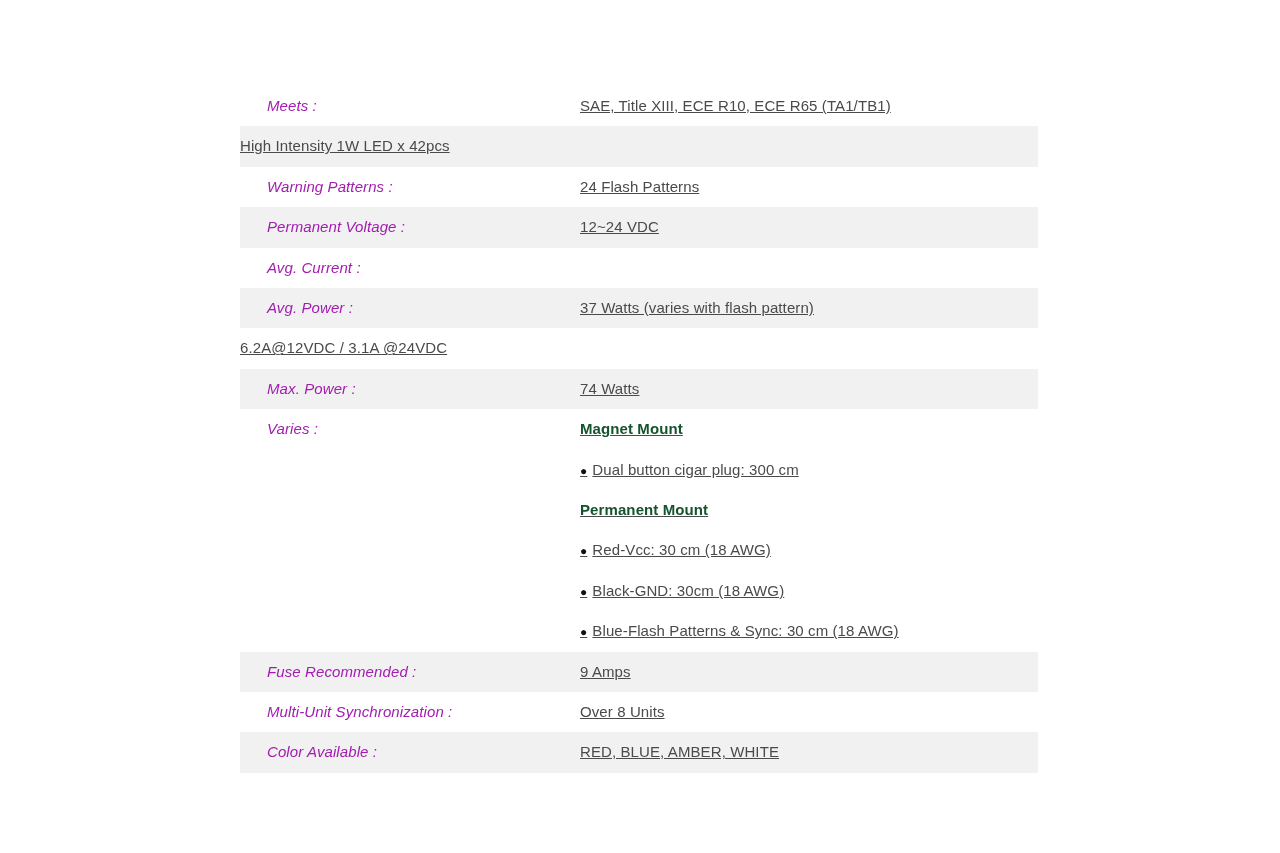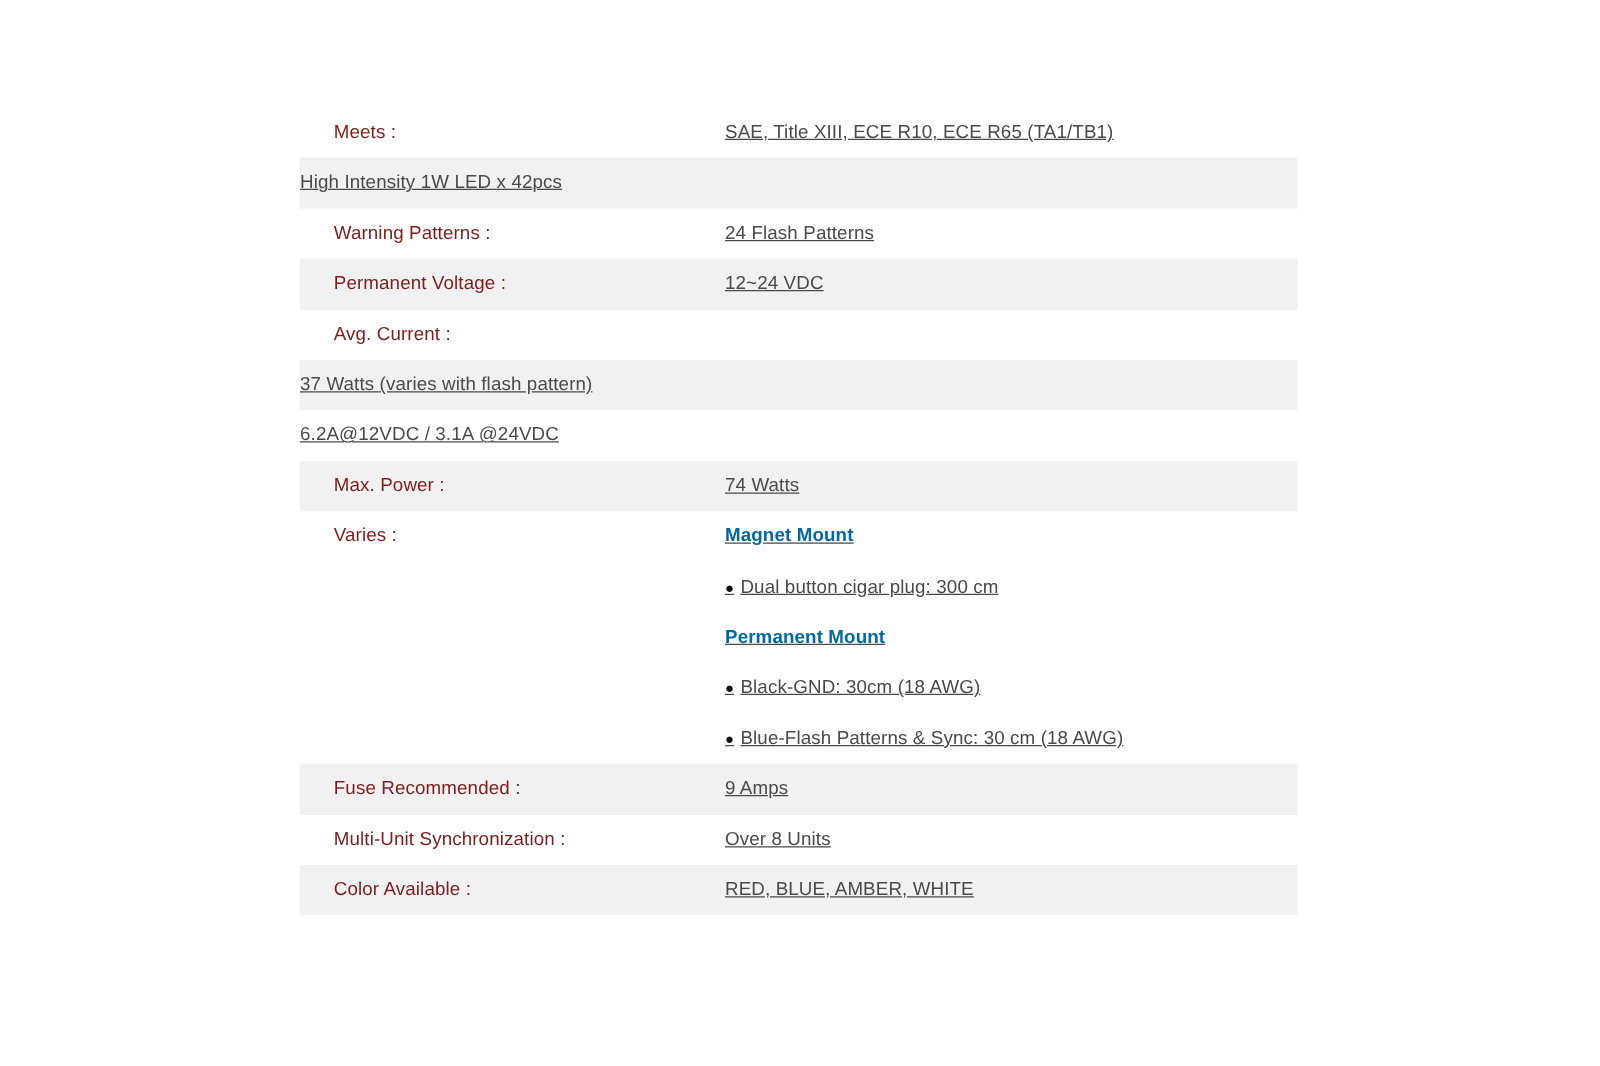--- a/index.html
+++ b/index.html
@@ -23,40 +23,41 @@
   }
   .row:nth-child(even) {
     background: #f1f1f2;
   }
   .label {
     width: 340px;
     flex-shrink: 0;
     padding-left: 27px;
     font-size: 15px;
     line-height: 40.4px;
-    color: #7f1d1d;
+    color: #a21caf;
     letter-spacing: 0.1px;
     white-space: nowrap;
+    font-style: italic;
   }
   .value {
     flex: 1;
     font-size: 15px;
     line-height: 40.4px;
     color: #4a4a4a;
     letter-spacing: 0.1px;
     white-space: nowrap;
     text-decoration: underline;
   }
   .line {
     height: 40.4px;
     line-height: 40.4px;
     white-space: nowrap;
   }
   .line.heading {
-    color: #0369a1;
+    color: #14532d;
     font-weight: 600;
   }
   .line.bullet {
     color: #4a4a4a;
   }
   .bullet-glyph {
     font-size: 12px;
     color: #111111;
     margin-right: 5px;
   }
@@ -82,38 +83,40 @@
   <div class="row">
     <div class="label">Permanent Voltage :</div>
     <div class="value">12~24 VDC</div>
   </div>
 
   <div class="row">
     <div class="label">Avg. Current :</div>
   </div>
 
   <div class="row">
+    <div class="label">Avg. Power :</div>
     <div class="value">37 Watts (varies with flash pattern)</div>
   </div>
 
   <div class="row">
     <div class="value">6.2A@12VDC / 3.1A @24VDC</div>
   </div>
 
   <div class="row">
     <div class="label">Max. Power :</div>
     <div class="value">74 Watts</div>
   </div>
 
   <div class="row">
     <div class="label">Varies :</div>
     <div class="value">
         <div class="line heading"><span>Magnet Mount</span></div>
         <div class="line bullet"><span class="bullet-glyph">●</span><span>Dual button cigar plug: 300 cm</span></div>
         <div class="line heading"><span>Permanent Mount</span></div>
+        <div class="line bullet"><span class="bullet-glyph">●</span><span>Red-Vcc: 30 cm (18 AWG)</span></div>
         <div class="line bullet"><span class="bullet-glyph">●</span><span>Black-GND: 30cm (18 AWG)</span></div>
         <div class="line bullet"><span class="bullet-glyph">●</span><span>Blue-Flash Patterns &amp; Sync: 30 cm (18 AWG)</span></div>
       </div>
   </div>
 
   <div class="row">
     <div class="label">Fuse Recommended :</div>
     <div class="value">9 Amps</div>
   </div>
 

